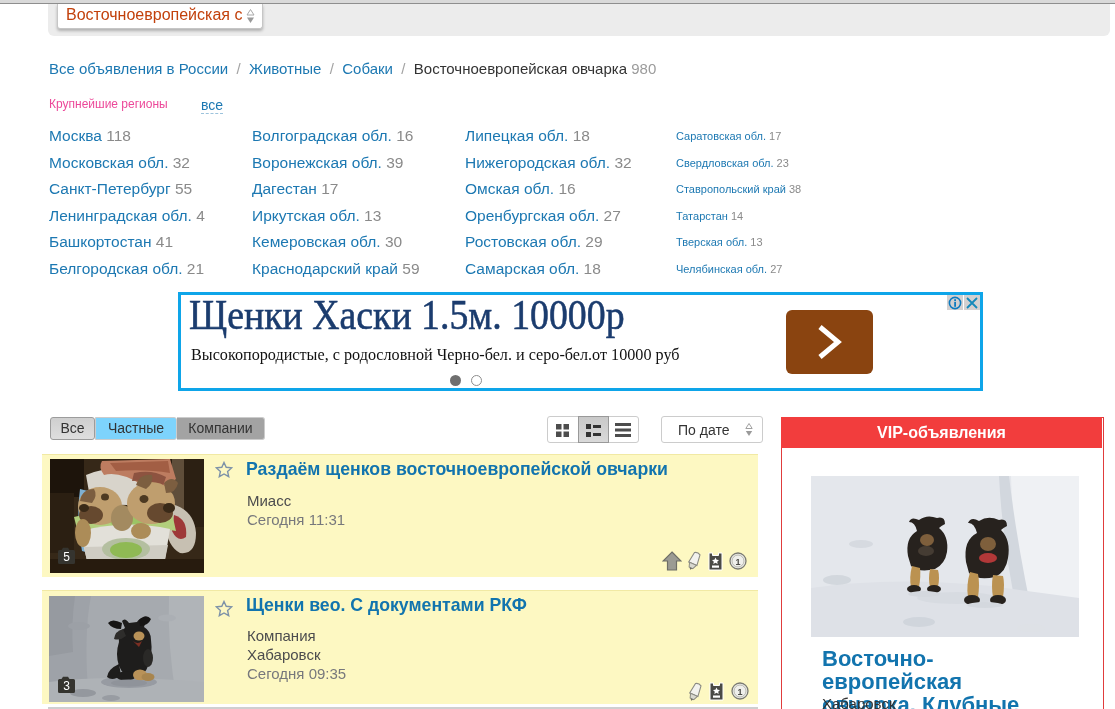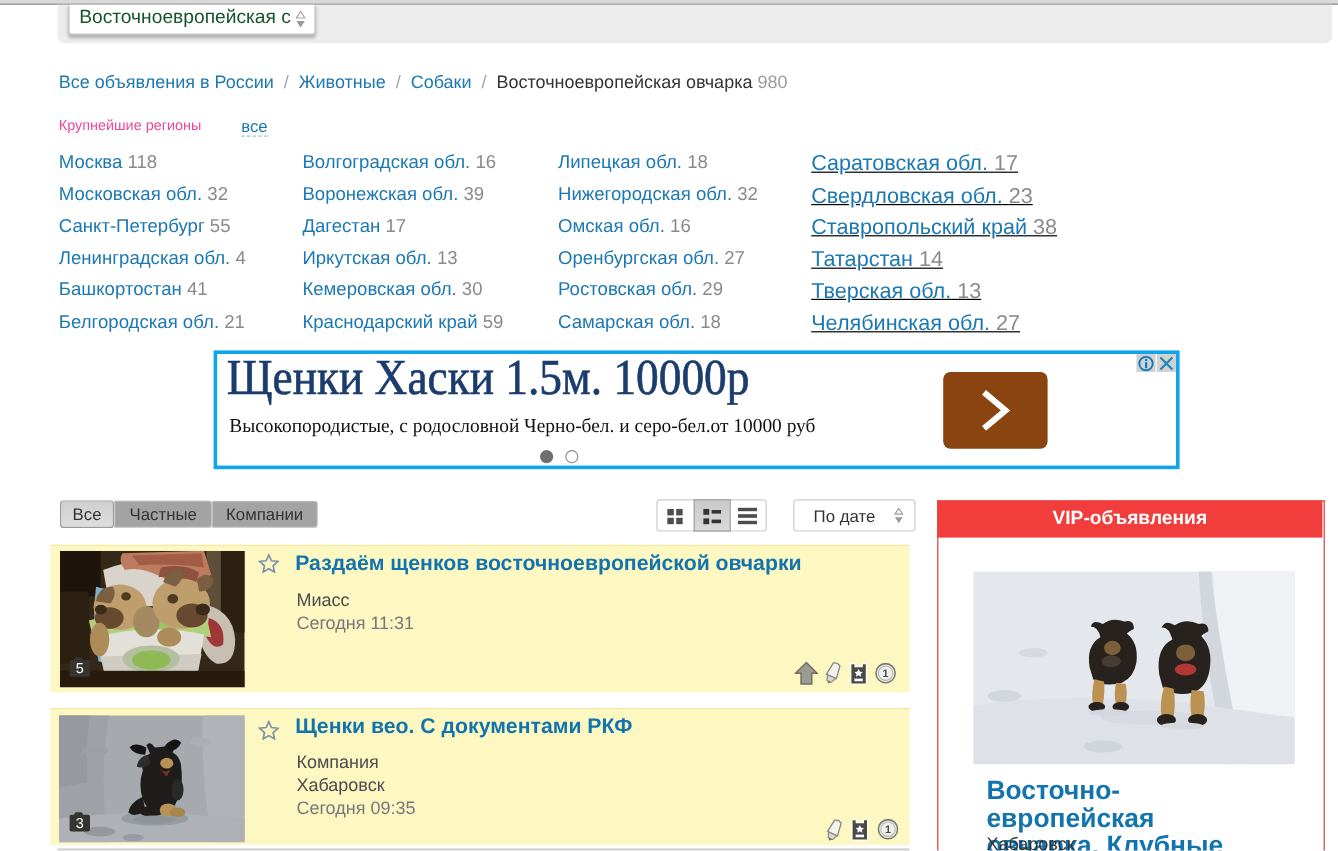--- a/index.html
+++ b/index.html
@@ -7,21 +7,21 @@
   .abs{position:absolute;}
   a{text-decoration:none;}
   .blue{color:#1c78b2;}
 </style></head>
 <body>
 <div id="page">
 
   <div class="abs" style="left:0;top:0;width:1115px;height:3px;background:#d9d9d9;border-bottom:1px solid #8e8e8e;"></div>
   <div class="abs" style="left:48px;top:4px;width:1062px;height:32px;background:#ececec;border-radius:0 0 6px 6px;"></div>
   <div class="abs" style="left:57px;top:4px;width:204px;height:24px;background:#fff;border:1px solid #c6c6c6;border-top:none;border-radius:0 0 3px 3px;box-shadow:0 2px 3px rgba(0,0,0,0.25);"></div>
-  <div class="abs" style="left:66px;top:6px;font-size:16px;color:#14532d;">Восточноевропейская с</div>
+  <div class="abs" style="left:66px;top:6px;font-size:16px;color:#c2410c;">Восточноевропейская с</div>
 
   <svg class="abs" style="left:245px;top:9px;" width="11" height="15" viewBox="0 0 11 15">
     <path d="M5.5 0.5 L9 6 L2 6 Z" fill="none" stroke="#a8a8a8" stroke-width="1"></path>
     <path d="M2 8.5 L9 8.5 L5.5 14 Z" fill="#9a9a9a"></path>
   </svg>
 
   <div class="abs" style="left:49px;top:60px;font-size:15px;color:#333;">
     <a class="blue">Все объявления в России</a><span style="color:#a3a3a3">&nbsp; / &nbsp;</span><a class="blue">Животные</a><span style="color:#a3a3a3">&nbsp; / &nbsp;</span><a class="blue">Собаки</a><span style="color:#a3a3a3">&nbsp; / &nbsp;</span><span>Восточноевропейская овчарка</span> <span style="color:#9b9b9b">980</span>
   </div>
 
@@ -45,21 +45,21 @@
       <div><a class="blue">Краснодарский край</a> <span style="color:#8a8a8a">59</span></div>
     </div>
   <div class="abs" id="regcol3" style="left:465px;top:123px;font-size:15.5px;line-height:26.5px;white-space:nowrap;">
       <div><a class="blue">Липецкая обл.</a> <span style="color:#8a8a8a">18</span></div>
       <div><a class="blue">Нижегородская обл.</a> <span style="color:#8a8a8a">32</span></div>
       <div><a class="blue">Омская обл.</a> <span style="color:#8a8a8a">16</span></div>
       <div><a class="blue">Оренбургская обл.</a> <span style="color:#8a8a8a">27</span></div>
       <div><a class="blue">Ростовская обл.</a> <span style="color:#8a8a8a">29</span></div>
       <div><a class="blue">Самарская обл.</a> <span style="color:#8a8a8a">18</span></div>
     </div>
-  <div class="abs" id="regcol4" style="left:676px;top:123px;font-size:18px;line-height:26.5px;white-space:nowrap;text-decoration:underline;">
+  <div class="abs" id="regcol4" style="left:676px;top:123px;font-size:11px;line-height:26.5px;white-space:nowrap;">
       <div><a class="blue">Саратовская обл.</a> <span style="color:#8a8a8a">17</span></div>
       <div><a class="blue">Свердловская обл.</a> <span style="color:#8a8a8a">23</span></div>
       <div><a class="blue">Ставропольский край</a> <span style="color:#8a8a8a">38</span></div>
       <div><a class="blue">Татарстан</a> <span style="color:#8a8a8a">14</span></div>
       <div><a class="blue">Тверская обл.</a> <span style="color:#8a8a8a">13</span></div>
       <div><a class="blue">Челябинская обл.</a> <span style="color:#8a8a8a">27</span></div>
     </div>
 
   <div class="abs" style="left:178px;top:292px;width:799px;height:93px;background:#fff;border:3px solid #0ea5e9;">
     <div class="abs" style="left:8px;top:-1px;font-family:'Liberation Serif',serif;font-size:42px;line-height:42px;color:#1b3c6e;-webkit-text-stroke:0.55px #1b3c6e;transform:scaleX(0.90);transform-origin:0 0;white-space:nowrap;">Щенки Хаски 1.5м. 10000р</div>
@@ -79,21 +79,21 @@
     </svg>
     <svg class="abs" style="right:1px;top:1px;" width="14" height="14" viewBox="0 0 14 14">
       <path d="M2 2 L12 12 M12 2 L2 12" stroke="#1489ba" stroke-width="1.8"></path>
     </svg>
 
     <div class="abs" style="left:269px;top:80px;width:11px;height:11px;border-radius:50%;background:#6f6f6f;"></div>
     <div class="abs" style="left:290px;top:80px;width:9px;height:9px;border-radius:50%;background:#fff;border:1.5px solid #8d8d8d;"></div>
   </div>
 
   <div class="abs" style="left:50px;top:417px;width:45px;height:23px;background:linear-gradient(#cfcfcf,#dedede);border:1px solid #9c9c9c;border-radius:3px;box-sizing:border-box;text-align:center;font-size:14px;color:#333;line-height:21px;">Все</div>
-  <div class="abs" style="left:95px;top:417px;width:82px;height:23px;background:#a3a3a3;border:1px solid #ccc;border-radius:0 3px 3px 0;box-sizing:border-box;text-align:center;font-size:14px;color:#333;line-height:21px;">Частные</div>
+  <div class="abs" style="left:95px;top:417px;width:82px;height:23px;background:#7dd3fc;border:1px solid #ccc;border-radius:0 3px 3px 0;box-sizing:border-box;text-align:center;font-size:14px;color:#333;line-height:21px;">Частные</div>
   <div class="abs" style="left:177px;top:417px;width:88px;height:23px;background:#a3a3a3;border:1px solid #ccc;border-left:none;border-radius:0 3px 3px 0;box-sizing:border-box;text-align:center;font-size:14px;color:#333;line-height:21px;">Компании</div>
 
   <div class="abs" style="left:547px;top:416px;width:92px;height:27px;background:#fff;border:1px solid #ccc;border-radius:3px;box-sizing:border-box;"></div>
   <div class="abs" style="left:578px;top:416px;width:31px;height:27px;background:linear-gradient(#c9c9c9,#d9d9d9);border:1px solid #999;box-sizing:border-box;"></div>
   <svg class="abs" style="left:556px;top:424px;" width="13" height="13" viewBox="0 0 13 13">
     <rect x="0" y="0" width="5.5" height="5.5" fill="#4d4d4d"></rect>
       <rect x="7.5" y="0" width="5.5" height="5.5" fill="#4d4d4d"></rect>
     <rect x="0" y="7.5" width="5.5" height="5.5" fill="#4d4d4d"></rect>
       <rect x="7.5" y="7.5" width="5.5" height="5.5" fill="#4d4d4d"></rect>
   </svg>

